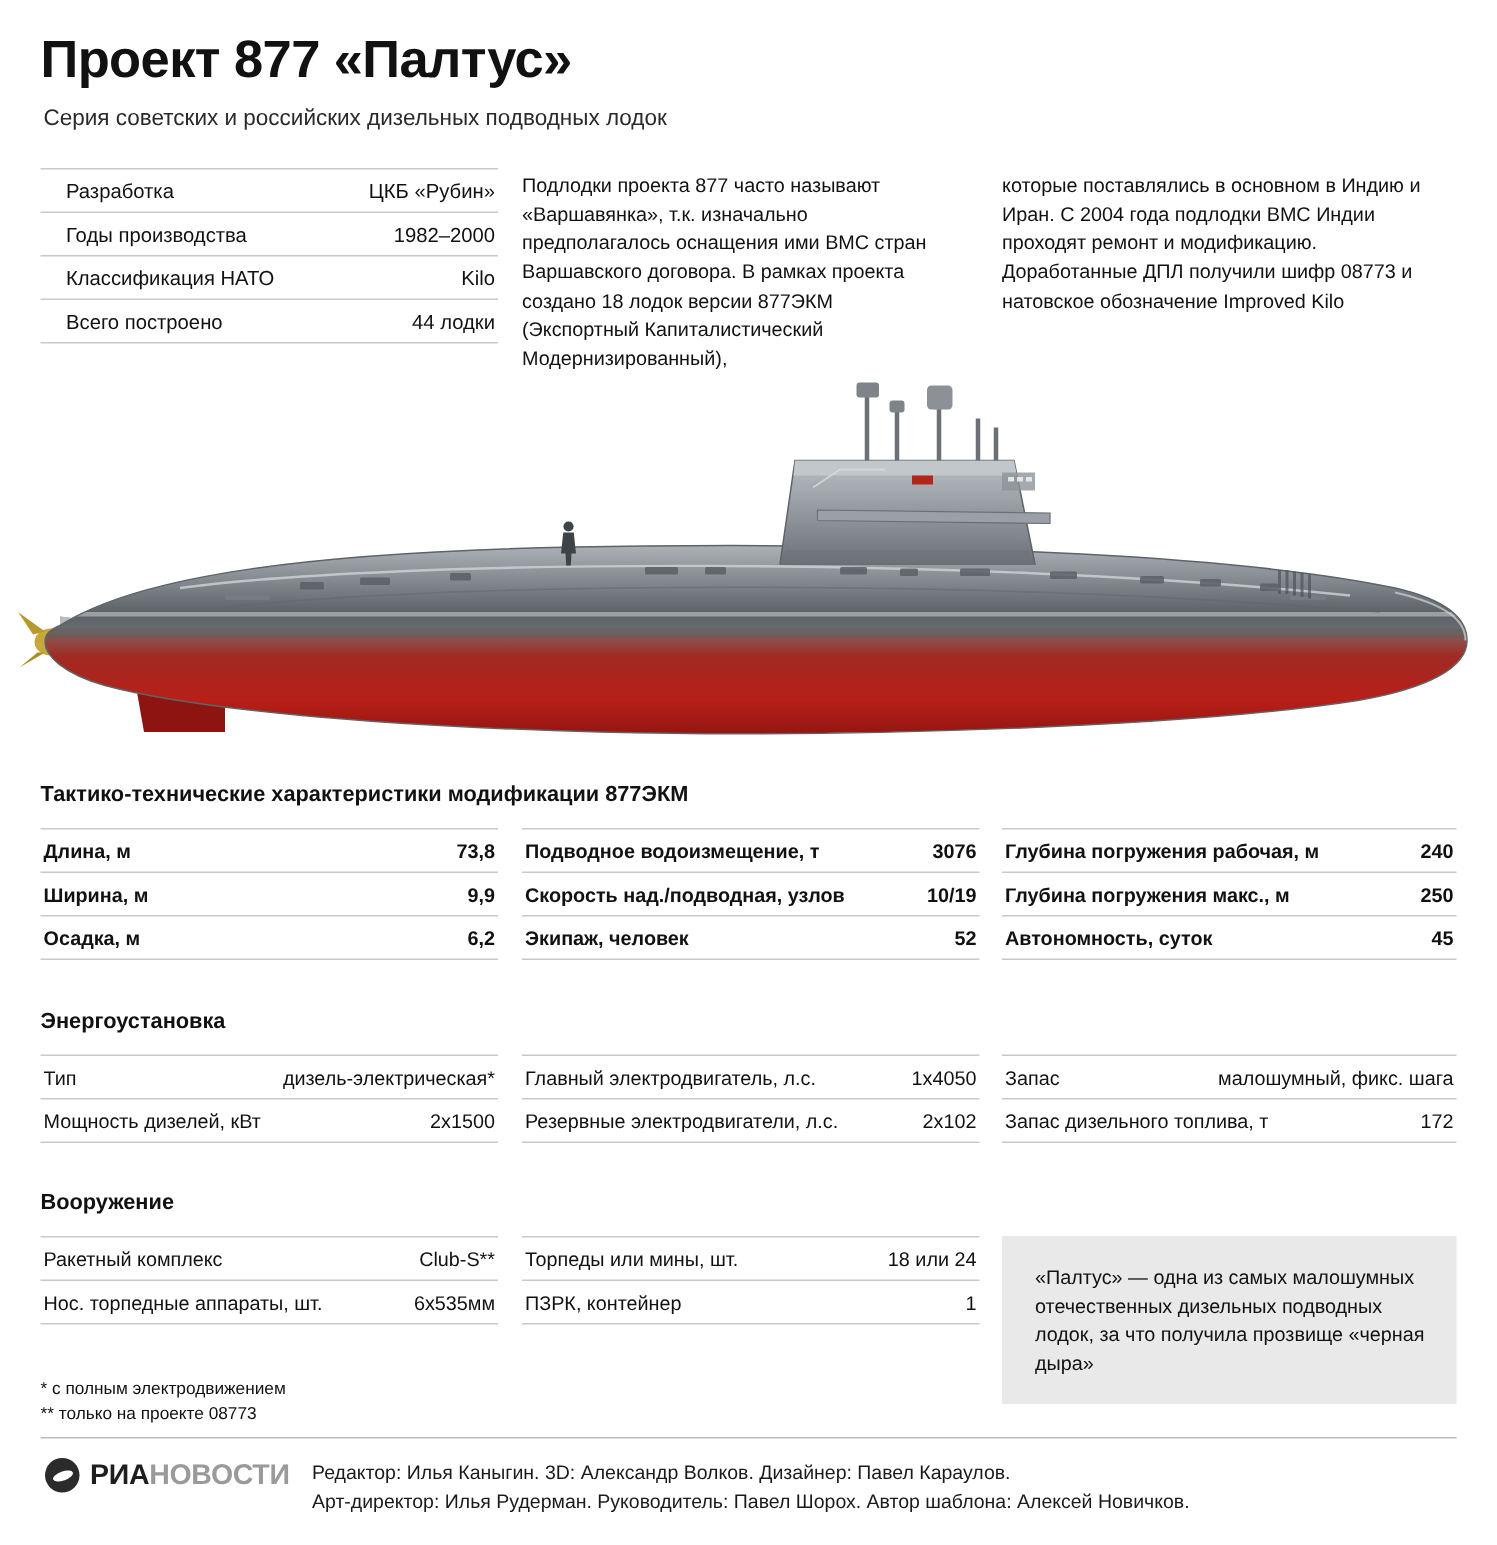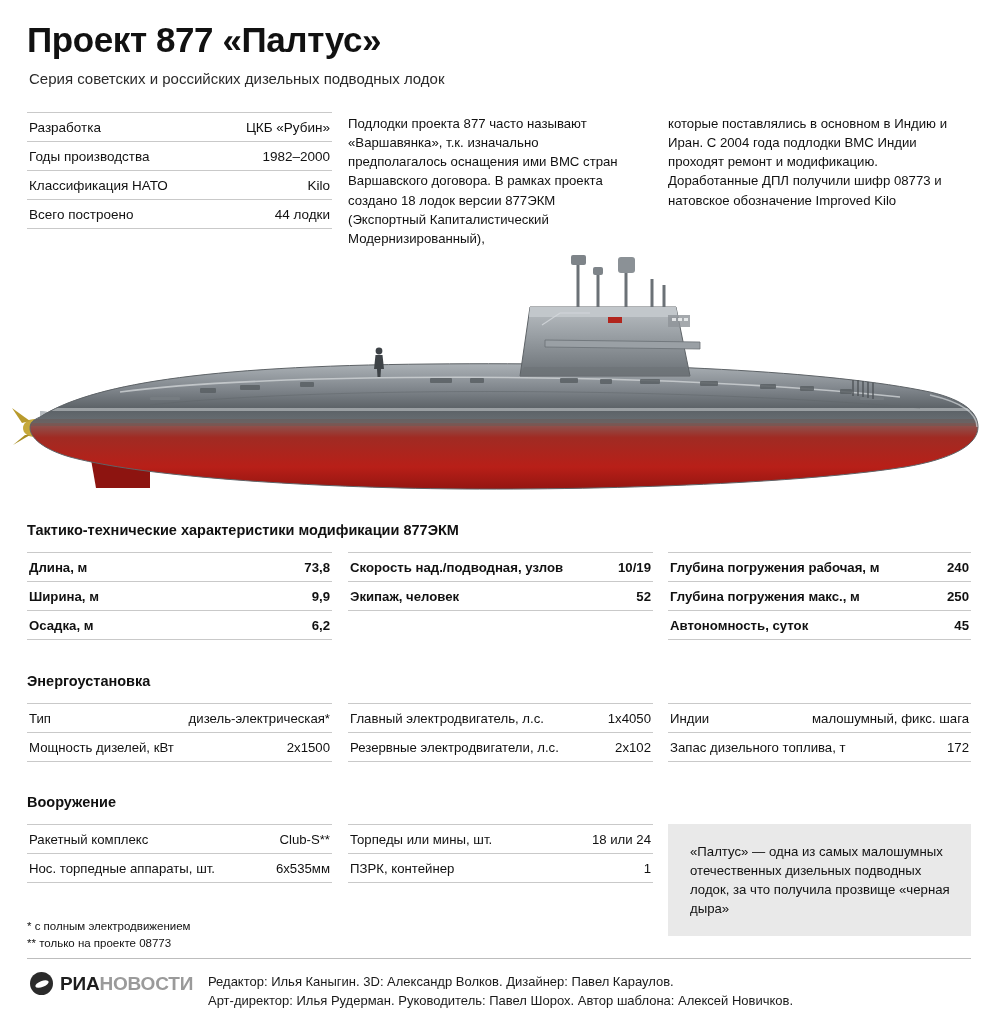--- a/index.html
+++ b/index.html
@@ -29,21 +29,21 @@
   .spec-table {
     position: absolute; left: 27px; top: 112px; width: 305px;
   }
   .spec-row {
     display: flex; justify-content: space-between; align-items: baseline;
     border-bottom: 1px solid #c9c9c9;
     padding: 7px 2px 6px 2px;
     font-size: 13.5px;
   }
   .spec-row:first-child { border-top: 1px solid #c9c9c9; }
-  .spec-label { color: #111; }
+  .spec-label { color: #111; margin-left: 15px; }
   .spec-value { color: #111; text-align: right; }
 
   
   .intro-col {
     position: absolute; top: 114px;
     font-size: 13.2px; line-height: 1.45; color: #111;
   }
   .intro-col.c1 { left: 348px; width: 288px; }
   .intro-col.c2 { left: 668px; width: 303px; }
 
@@ -287,20 +287,24 @@
       <span class="v">9,9</span>
     </div>
     <div class="drow">
       <span class="k">Осадка, м</span>
       <span class="v">6,2</span>
     </div>
   </div>
 
   <div class="dcol b grp-ttx">
     <div class="drow">
+      <span class="k">Подводное водоизмещение, т</span>
+      <span class="v">3076</span>
+    </div>
+    <div class="drow">
       <span class="k">Скорость над./подводная, узлов</span>
       <span class="v">10/19</span>
     </div>
     <div class="drow">
       <span class="k">Экипаж, человек</span>
       <span class="v">52</span>
     </div>
   </div>
 
   <div class="dcol c grp-ttx">
@@ -337,21 +341,21 @@
       <span class="v">1х4050</span>
     </div>
     <div class="drow">
       <span class="k">Резервные электродвигатели, л.с.</span>
       <span class="v">2х102</span>
     </div>
   </div>
 
   <div class="dcol c grp-pow">
     <div class="drow">
-      <span class="k">Индии</span>
+      <span class="k">Запас</span>
       <span class="v">малошумный, фикс. шага</span>
     </div>
     <div class="drow">
       <span class="k">Запас дизельного топлива, т</span>
       <span class="v">172</span>
     </div>
   </div>
 
   <div class="sec-head" id="sec-arm">Вооружение</div>
 

